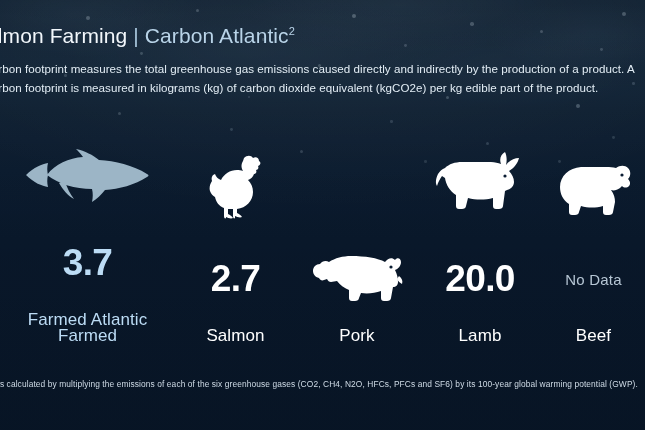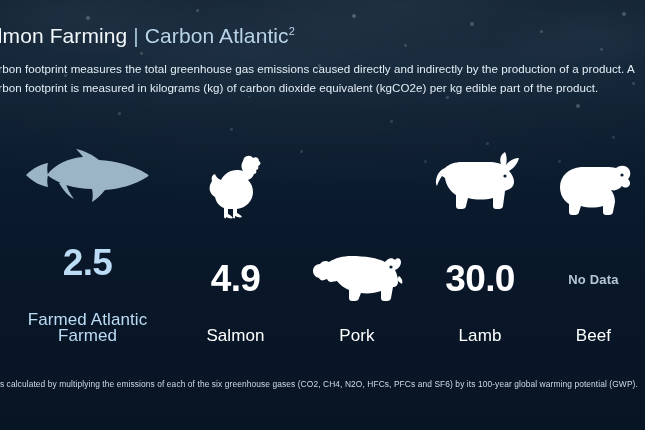--- a/index.html
+++ b/index.html
@@ -132,22 +132,22 @@
     align-items: center;
     justify-content: center;
     font-size: 37px;
     font-weight: 700;
     letter-spacing: -.6px;
     color: #ffffff;
     margin-top: 28px;
   }
   .value-highlight { color: #bcdcf5; }
   .value-nodata {
-    font-size: 13px;
-    font-weight: 700;
+    font-size: 15px;
+    font-weight: 400;
     letter-spacing: .2px;
     color: #b6c6d4;
     text-align: center;
   }
 
   .label {
     margin-top: 18px;
     font-size: 17px;
     line-height: 16px;
     text-align: center;
@@ -213,34 +213,34 @@
   <div class="columns">
 
     <div class="col col-salmon">
       <div class="icon-box">
         <svg width="130" height="56" viewBox="0 0 130 56" aria-hidden="true">
           <path fill="#9cb5c6" d="M3 27 C11 19 19 16 25 15 C24 19 24 23 25 27 C24 31 24 35 25 39 C19 38 11 35 3 27 Z"></path>
           <path fill="#9cb5c6" d="M24 27 C32 16 46 10 60 9 C57 5 55 3 53 1 C62 3 70 7 76 12 C92 13 110 17 124 26 C126 27 126 28 124 29 C112 37 96 41 82 42 C78 47 74 51 69 54 C70 49 70 45 69 41 C52 41 36 36 24 27 Z"></path>
           <path fill="#9cb5c6" d="M42 33 C44 40 47 46 51 51 C45 48 40 42 36 35 Z"></path>
         </svg>
       </div>
-      <div class="value value-highlight">2.5</div>
+      <div class="value value-highlight">3.7</div>
       <div class="label label-highlight">
         <span>Farmed Atlantic</span><br>
         <span>Farmed</span>
       </div>
     </div>
 
     <div class="col col-chicken">
       <div class="icon-box">
         <svg width="58" height="68" viewBox="0 0 58 68" aria-hidden="true">
           <path fill="#ffffff" d="M37 6 C40 3 44 3 46 6 C49 4 52 6 52 9 C54 10 54 13 51 14 C52 16 51 18 49 18 C50 20 49 22 47 22 C46 25 44 27 41 28 C44 31 46 35 46 40 C46 49 39 56 30 57 L30 61 C32 62 34 63 35 65 C33 66 30 65 28 64 L28 66 C27 67 26 66 26 64 L26 57 C24 57 23 57 21 57 L21 62 C23 63 25 64 26 66 C24 67 21 66 19 65 L19 66 C18 67 17 66 17 64 L17 56 C12 54 9 50 8 45 C6 44 4 42 3 39 C2 36 3 32 5 29 C4 26 5 23 8 22 C9 25 11 27 14 28 C17 22 23 18 30 18 C32 18 34 18 36 19 C34 16 34 12 36 9 Z"></path>
         </svg>
       </div>
-      <div class="value">4.9</div>
+      <div class="value">2.7</div>
       <div class="label">Salmon</div>
     </div>
 
     <div class="col col-pork">
       <div class="icon-box">
         <svg width="92" height="56" viewBox="0 0 92 56" aria-hidden="true">
           <path fill="#ffffff" d="M74 8 C77 4 81 3 84 6 C86 3 90 4 90 8 C90 12 87 15 84 16 C86 20 87 24 87 28 C87 31 85 33 82 33 L80 44 C80 46 78 47 76 47 L73 47 C71 47 70 46 70 44 L70 37 C64 39 57 40 50 39 L48 44 C48 46 46 47 44 47 L41 47 C39 47 38 46 38 44 L38 36 C33 34 29 31 26 27 L20 28 C18 28 17 27 16 25 L13 26 C11 27 9 26 8 24 C4 23 2 20 2 17 C2 13 5 10 9 10 C11 7 15 6 18 8 C24 4 32 2 40 2 C54 2 67 4 74 8 Z"></path>
           <circle cx="80" cy="13" r="1.6" fill="#0b1d33"></circle>
           <path fill="#ffffff" d="M88 22 C91 24 92 27 91 30 C89 29 87 27 86 25 Z"></path>
         </svg>
@@ -248,21 +248,21 @@
       <div class="label">Pork</div>
     </div>
 
     <div class="col col-beef">
       <div class="icon-box">
         <svg width="94" height="70" viewBox="0 0 94 70" aria-hidden="true">
           <path fill="#ffffff" d="M68 14 C66 9 68 4 72 2 C74 6 74 11 73 15 C76 11 81 8 86 8 C85 13 81 18 76 21 C79 24 81 28 81 32 C81 36 78 39 74 40 L72 41 L70 56 C70 58 68 59 66 59 L63 59 C61 59 60 58 60 56 L60 48 C52 50 43 50 35 48 L33 56 C33 58 31 59 29 59 L26 59 C24 59 23 58 23 56 L23 45 C17 41 13 35 12 28 L9 26 C7 29 5 32 4 36 C2 33 3 28 5 24 C7 21 9 19 12 18 C16 14 22 12 29 12 L58 12 C62 12 65 13 68 14 Z"></path>
           <circle cx="72" cy="26" r="1.6" fill="#0b1d33"></circle>
         </svg>
       </div>
-      <div class="value">30.0</div>
+      <div class="value">20.0</div>
       <div class="label">Lamb</div>
     </div>
 
     <div class="col col-lamb">
       <div class="icon-box">
         <svg width="80" height="58" viewBox="0 0 80 58" aria-hidden="true">
           <path fill="#ffffff" d="M62 6 C66 3 71 3 74 6 C77 9 77 14 74 17 C76 19 77 22 75 24 C73 26 70 26 68 24 L66 26 C63 28 60 29 57 28 C60 32 61 36 61 40 L59 50 C59 52 57 53 55 53 L52 53 C50 53 49 52 49 50 L49 44 C42 46 34 46 27 44 L25 50 C25 52 23 53 21 53 L18 53 C16 53 15 52 15 50 L15 42 C9 38 6 32 6 25 C6 14 15 6 27 5 L52 5 C56 5 59 5 62 6 Z"></path>
           <circle cx="68" cy="13" r="1.6" fill="#0b1d33"></circle>
         </svg>
       </div>

